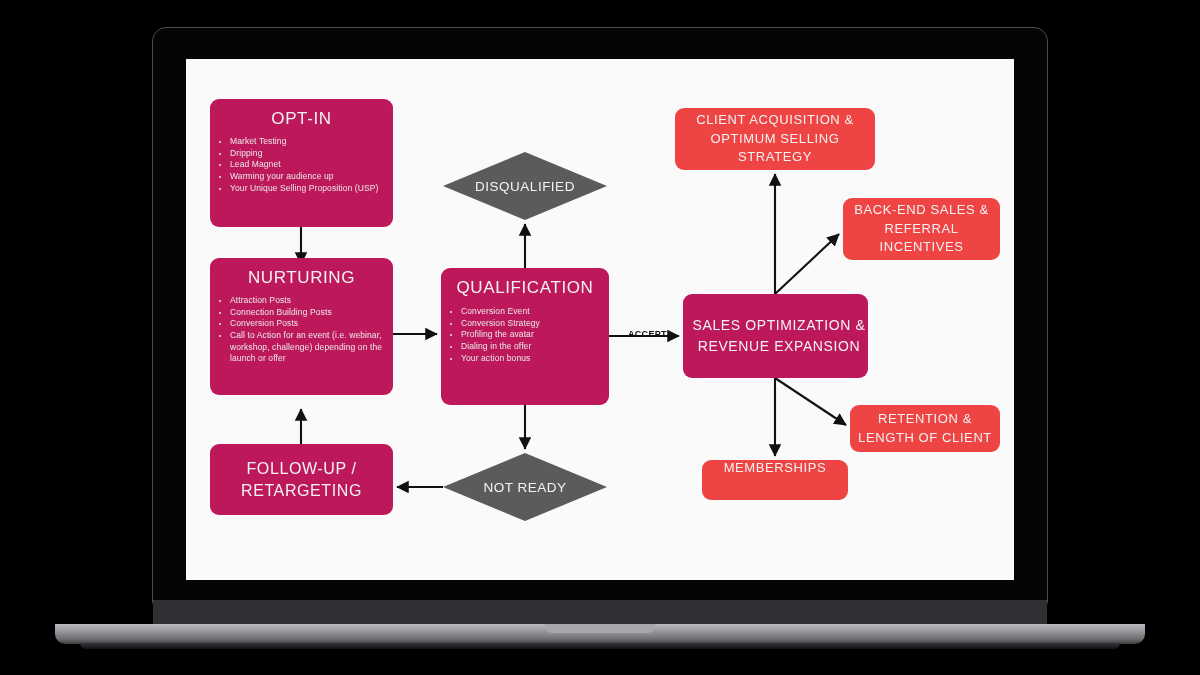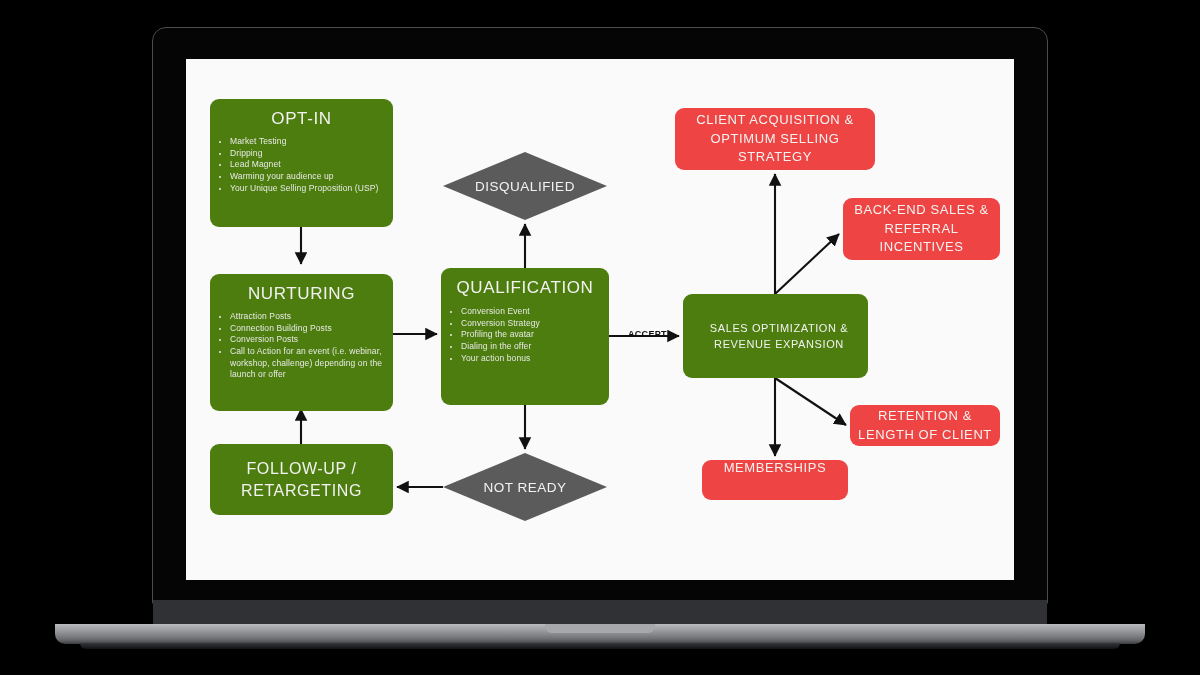--- a/index.html
+++ b/index.html
@@ -38,51 +38,51 @@
     background:linear-gradient(180deg,#35373a 0%,#101113 100%);
     border-radius:0 0 14px 14px;filter:blur(0.4px);
   }
 
   
   #diagram{position:absolute;left:0;top:0;width:828px;height:521px;}
   .node{
     position:absolute;box-sizing:border-box;border-radius:9px;
     color:#f2f3f1;display:flex;flex-direction:column;
   }
-  .node.green{background:#4d7c0f;}
+  .node.green{background:#be185d;}
   .node.grey{background:#ef4444;}
   .node .title{
     text-align:center;font-weight:400;letter-spacing:.6px;line-height:1.25;
   }
   .node ul{
     margin:0;padding:0 6px 0 20px;list-style:disc;
   }
   .node ul li{
     font-size:8.5px;line-height:11.6px;color:#e9ebe7;margin:0;letter-spacing:.1px;
   }
   .node ul li::marker{font-size:8px;}
 
   
   #node-optin{left:24px;top:40px;width:183px;height:128px;padding:9px 0 0;}
   #node-optin .title{font-size:17px;padding-bottom:7px;}
-  #node-nurturing{left:24px;top:215px;width:183px;height:137px;padding:9px 0 0;}
+  #node-nurturing{left:24px;top:199px;width:183px;height:137px;padding:9px 0 0;}
   #node-nurturing .title{font-size:17px;padding-bottom:7px;}
   #node-qualification{left:255px;top:209px;width:168px;height:137px;padding:9px 0 0;}
   #node-qualification .title{font-size:17px;padding-bottom:8px;}
   #node-followup{left:24px;top:385px;width:183px;height:71px;justify-content:center;}
   #node-followup .title{font-size:16px;line-height:1.35;}
   #node-sales{left:497px;top:235px;width:185px;height:84px;justify-content:center;}
-  #node-sales .title{font-size:11px;line-height:1.5;padding-left:7px;}
+  #node-sales .title{font-size:14px;line-height:1.5;padding-left:7px;}
 
   
   #node-client-acq{left:489px;top:49px;width:200px;height:62px;justify-content:center;}
   #node-client-acq .title{font-size:13px;line-height:1.45;}
   #node-backend{left:657px;top:139px;width:157px;height:62px;justify-content:center;}
   #node-backend .title{font-size:13px;line-height:1.45;}
-  #node-retention{left:664px;top:346px;width:150px;height:41px;justify-content:center;}
+  #node-retention{left:664px;top:346px;width:150px;height:47px;justify-content:center;}
   #node-retention .title{font-size:13px;line-height:1.45;}
   #node-memberships{left:516px;top:401px;width:146px;height:40px;justify-content:flex-start;border-radius:9px;}
   #node-memberships .title{font-size:13px;}
 
   
   .diamond{position:absolute;}
   .diamond .shape{
     position:absolute;left:0;top:0;width:100%;height:100%;
     background:#5b5b5b;
     clip-path:polygon(50% 0,100% 50%,50% 100%,0 50%);

